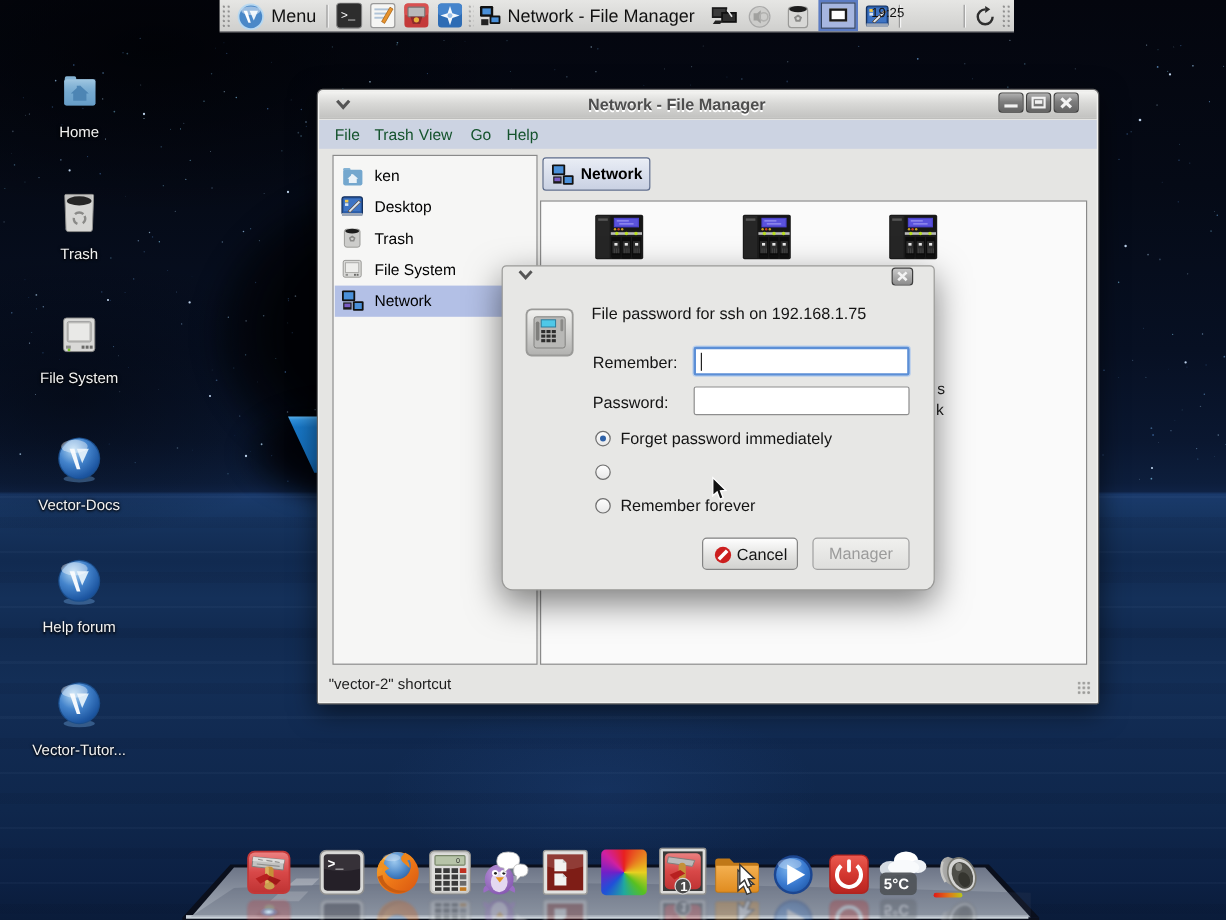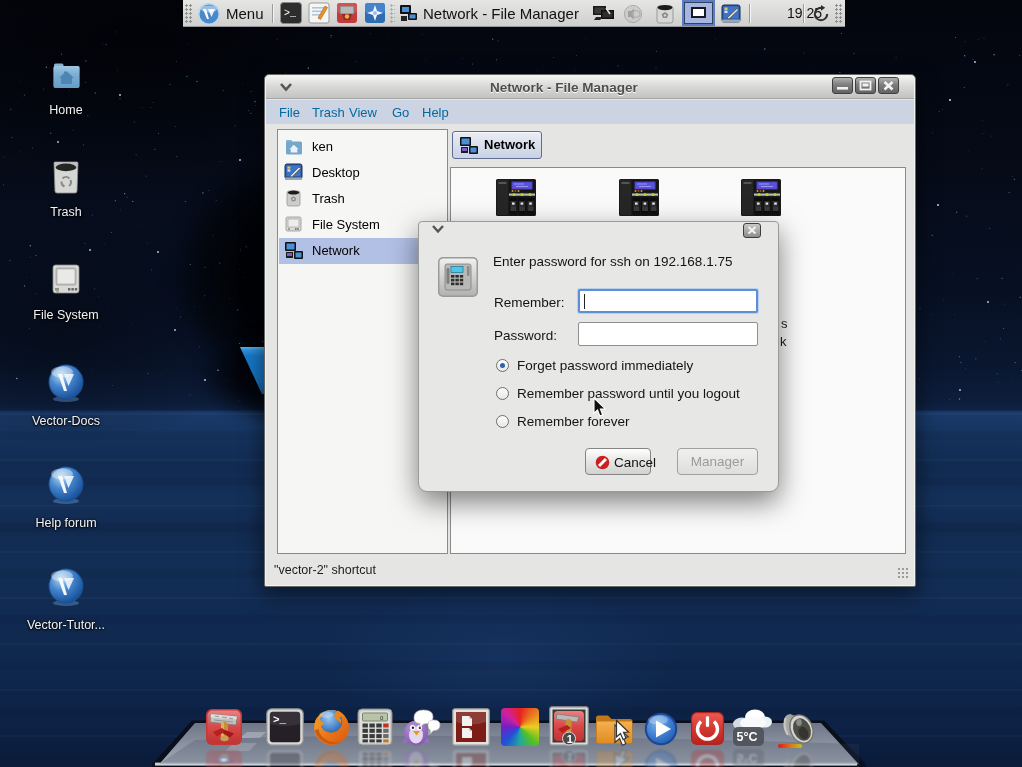--- a/index.html
+++ b/index.html
@@ -28,21 +28,21 @@
 .pico{position:absolute;top:2px}
 #panel .txt{position:absolute;top:5px}
 
 .dicon{position:absolute;width:110px;opacity:.999;text-align:center;color:#f2f2f2;font-size:12.5px;text-shadow:0 1px 2px #000,0 0 3px #000}
 .dicon svg{display:block;margin:0 auto 11px}
 
 #fm{position:absolute;left:264px;top:74px;width:652px;height:513px;background:#e5e5e3;border:1px solid #686868;border-radius:5px 5px 2px 2px;box-shadow:0 6px 22px rgba(0,0,0,.55), inset 0 0 0 1px #f2f2f0}
 #fmtitle{position:absolute;left:1px;top:1px;right:1px;height:23px;border-radius:4px 4px 0 0;background:linear-gradient(#f4f4f2,#d9d9d7 45%,#c3c3c1);border-bottom:1px solid #a5a5a3;font-weight:bold;font-size:13.5px;color:#4e4e4e;line-height:23px;text-shadow:0 1px 0 #fff}
 #fmtitle span{position:absolute;left:0;width:596px;text-align:center;display:block}
 .wbtn{position:absolute;top:2px;width:21px;height:17px;border:1px solid #404040;border-radius:3px;background:linear-gradient(#b0b0b0,#7e7e7e 45%,#636363)}
-#fmmenu{position:absolute;left:1px;top:25px;right:1px;height:24px;background:#ccd3e2;font-size:13px;color:#0369a1}
+#fmmenu{position:absolute;left:1px;top:25px;right:1px;height:24px;background:#ccd3e2;font-size:13px;color:#14532d}
 #fmmenu span{position:absolute;top:5px}
 #sidebar{position:absolute;left:12px;top:54px;width:171px;height:425px;background:#f6f6f5;border:1px solid #8a8a8a;overflow:hidden}
 .srow{position:absolute;left:1px;right:1px;height:26px;font-size:13px;color:#000}
 .srow svg{position:absolute;left:5px;top:3px}
 .srow span{position:absolute;left:33px;top:5px}
 .srow.sel{background:#b3c0e6}
 #pathbtn{position:absolute;left:187px;top:56px;width:90px;height:28px;border:1px solid #5f6e8e;border-radius:3px;background:linear-gradient(#e9edf5,#c9d1e3);box-shadow:inset 0 1px 0 #f6f8fc}
 #pathbtn span{position:absolute;left:31px;top:5px;font-weight:bold;font-size:13px;color:#000}
 #pathbtn svg{position:absolute;left:6px;top:4px}
 #content{position:absolute;left:185px;top:92px;width:456px;height:387px;background:#fafafa;border:1px solid #8a8a8a}
@@ -676,21 +676,21 @@
   <div style="position:absolute;left:508px;top:7px;width:15px;height:11px;background:#fff;border:2px solid #1a1a1a"></div>
   <svg class="pico" style="left:538px;top:4px" width="20" height="20" viewBox="0 0 20 20">
     <rect x="1" y="1" width="18" height="17" rx="2" fill="#2a5ca8" stroke="#15315e"></rect>
     <rect x="2.5" y="2.5" width="15" height="12" fill="#3e74c4"></rect>
     <rect x="3.5" y="3.5" width="3" height="2.4" fill="#f2c84b"></rect>
       <rect x="3.5" y="6.6" width="3" height="2.4" fill="#d8e4f4"></rect>
     <path d="M6 14 L16 4.5 L17.5 6 L8 15 Z" fill="#dce8f4" stroke="#5a3a1a" stroke-width=".7"></path>
     <rect x="1" y="15.5" width="18" height="3" fill="#9aa6b8"></rect>
   </svg>
   <div class="psep" style="left:566px"></div>
-  <span class="txt" style="left:604px;font-size:14px">19:25</span>
+  <span class="txt" style="left:543px;font-size:11px">19:25</span>
   <div class="psep" style="left:620px"></div>
   <svg class="pico" style="left:628px;top:4px" width="20" height="20" viewBox="0 0 20 20">
     <path d="M16.2 10 A6.2 6.2 0 1 1 10 3.8" fill="none" stroke="#2e2e2e" stroke-width="2"></path>
     <path d="M10 1 L10 6.8 L14.2 3.8 Z" fill="#2e2e2e"></path>
   </svg>
   <div class="grip" style="left:652px"></div>
 </div>
 
 
 <div class="dicon" style="left:11px;top:59px">
@@ -1013,34 +1013,33 @@
         <rect x="14" y="22.8" width="3.4" height="2.6"></rect>
         <rect x="18.4" y="22.8" width="3.4" height="2.6"></rect>
         <rect x="22.8" y="22.8" width="3.4" height="2.6"></rect>
         <rect x="14" y="26.6" width="3.4" height="2.6"></rect>
         <rect x="18.4" y="26.6" width="3.4" height="2.6"></rect>
         <rect x="22.8" y="26.6" width="3.4" height="2.6"></rect>
       </g>
     <rect x="9.5" y="12" width="3" height="16" rx="1.4" fill="#7e7e7c"></rect>
     <rect x="30" y="10" width="2.4" height="10" rx="1" fill="#8a8a88"></rect>
   </svg>
-  <div id="dhead">Enter password for ssh on 192.168.1.75</div>
+  <div id="dhead">File password for ssh on 192.168.1.75</div>
   <div class="dlabel" style="top:73px">Remember:</div>
   <div class="dinput focus" style="top:67px">
       <div style="position:absolute;left:4px;top:3px;width:1px;height:15px;background:#222"></div>
     </div>
   <div class="dlabel" style="top:106px">Password:</div>
   <div class="dinput" style="top:100px"></div>
   <div class="radio on" style="top:137px"></div>
     <div class="rlabel" style="top:136px">Forget password immediately</div>
   <div class="radio" style="top:165px"></div>
-    <div class="rlabel" style="top:164px">Remember password until you logout</div>
   <div class="radio" style="top:193px"></div>
     <div class="rlabel" style="top:192px">Remember forever</div>
-  <div class="dbtn" style="left:166px;top:226px;width:66px">
+  <div class="dbtn" style="left:166px;top:226px;width:80px">
     <svg style="position:absolute;left:9px;top:6px" width="15" height="15" viewBox="0 0 15 15">
         <circle cx="7.5" cy="7.5" r="6.8" fill="#cc1f1f"></circle>
         <rect x="2.6" y="6" width="9.8" height="3" fill="#fff" transform="rotate(-45 7.5 7.5)"></rect>
       </svg>
     <span style="position:absolute;left:28px;top:6px">Cancel</span>
   </div>
   <div class="dbtn" style="left:258px;top:226px;width:81px;background:linear-gradient(#f0f0ee,#dededc);border-color:#a0a0a0;color:#9b9b9b;line-height:25px">Manager</div>
 </div>
 
 

